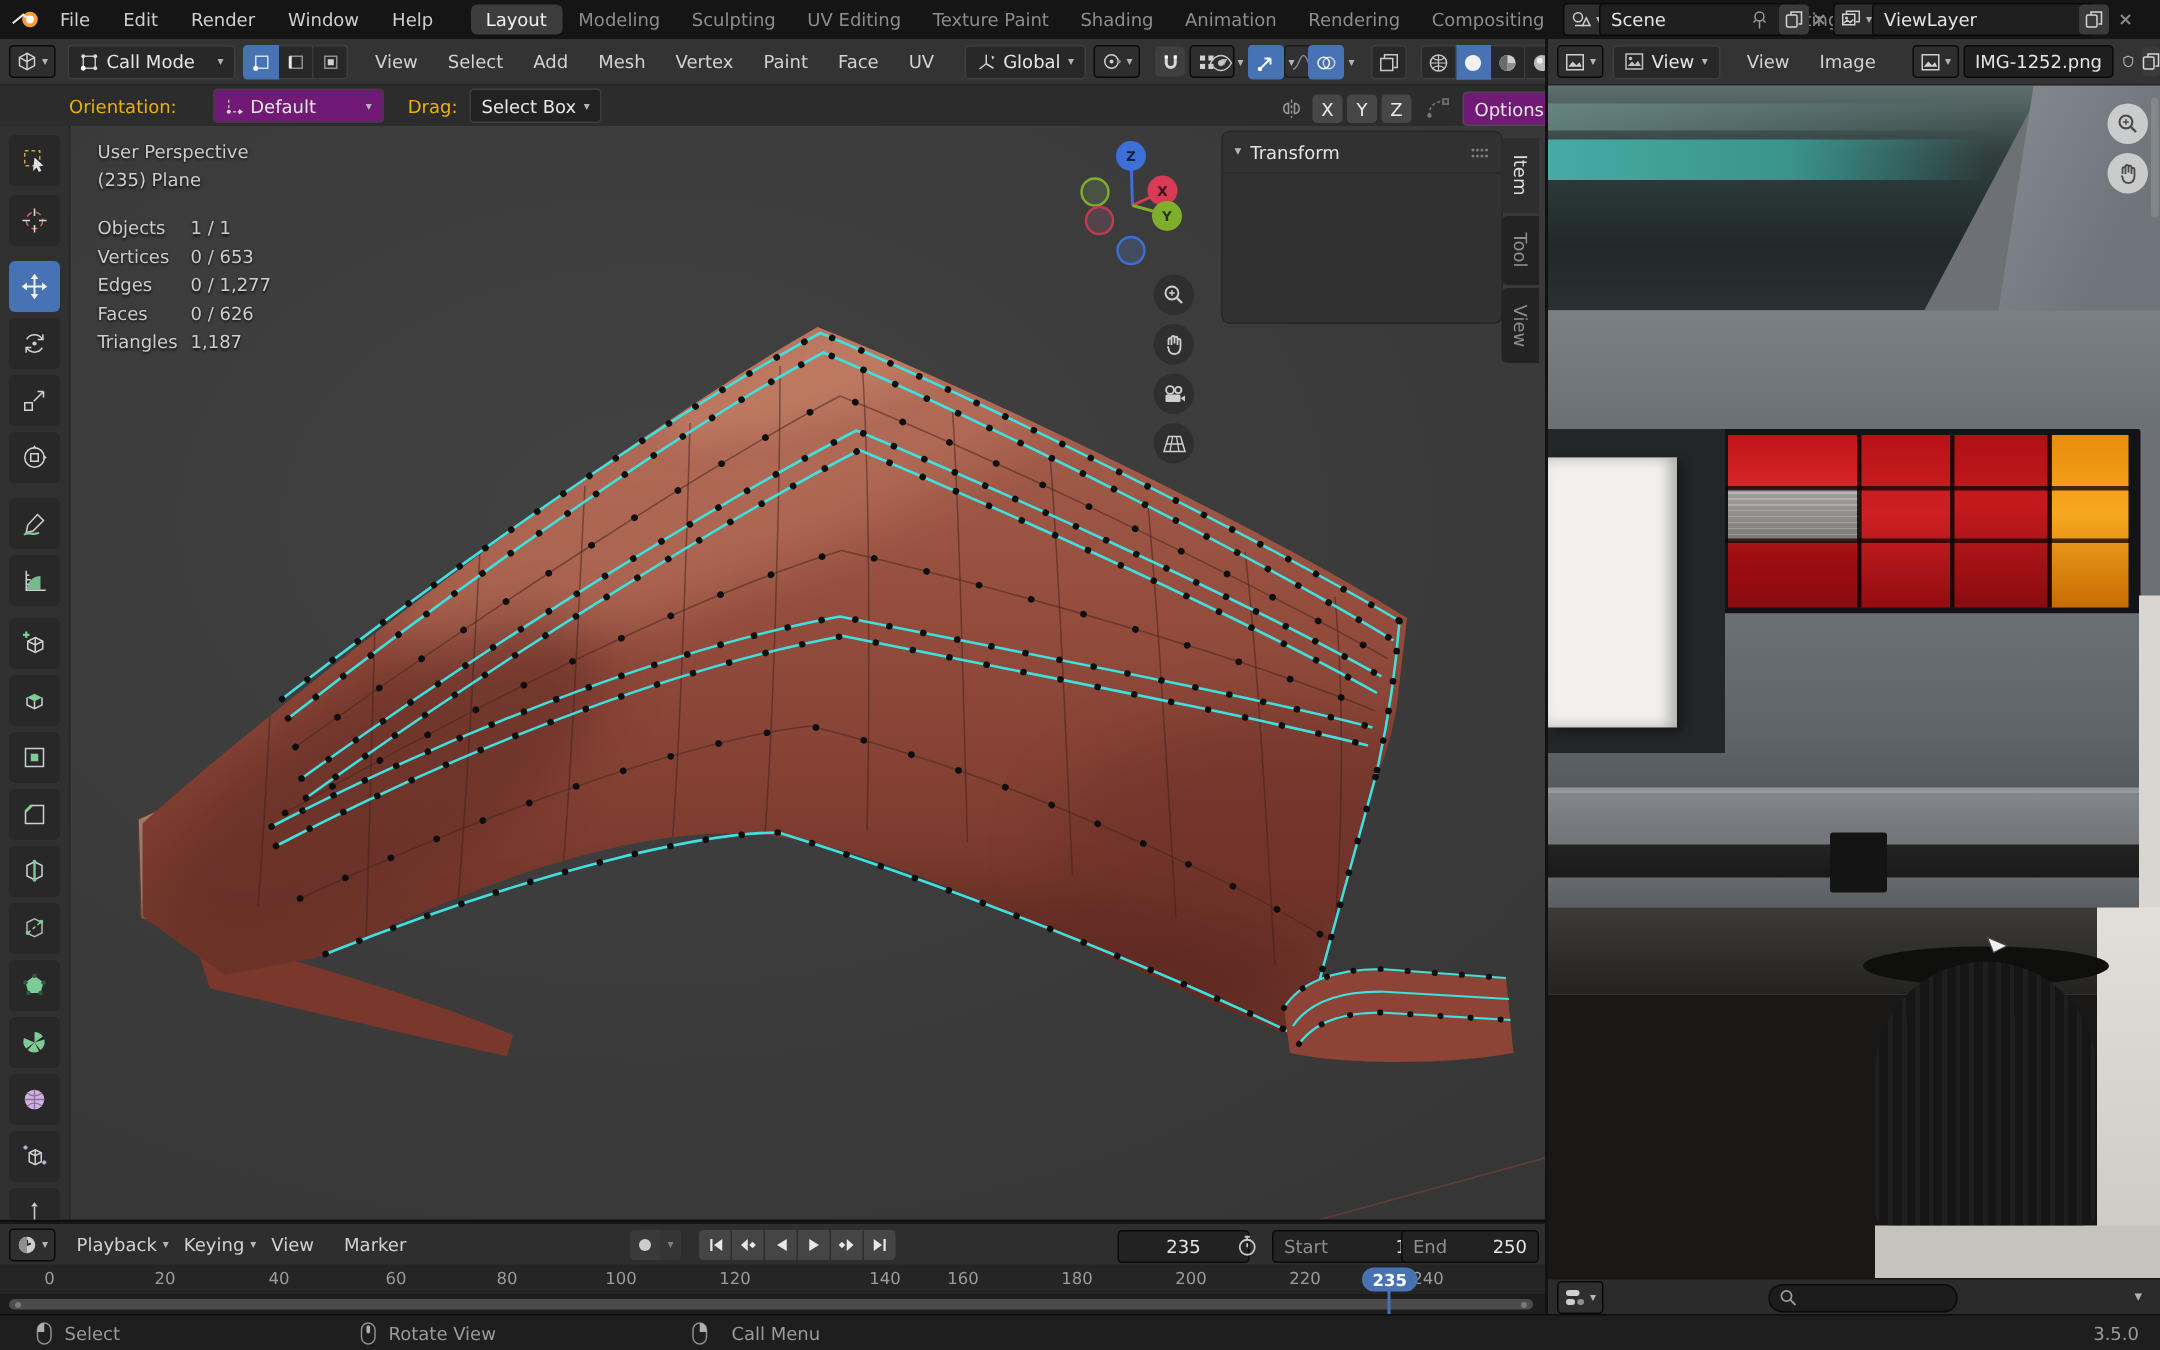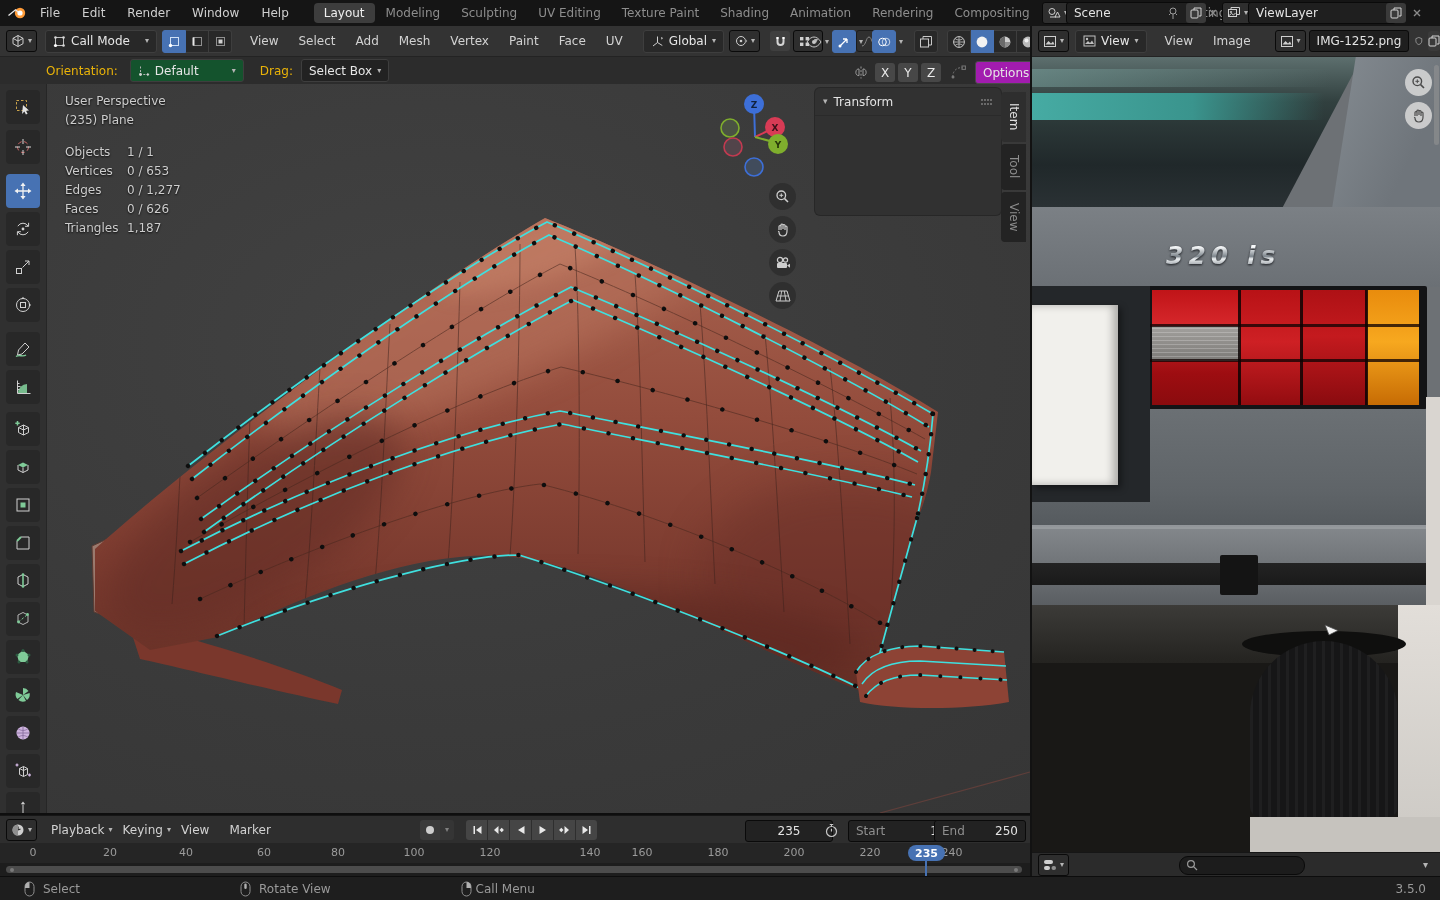--- a/index.html
+++ b/index.html
@@ -290,21 +290,21 @@
           <circle cx="7" cy="7" r="5.4" fill="#b9b9b9"></circle>
             <circle cx="5.5" cy="5.5" r="2" fill="#efefef"></circle>
         </svg>
       </div>
     </div>
   </div>
 </div>
 
 <div id="tool">
   <span class="lbl" style="margin-left:46px">Orientation:</span>
-  <div class="dd" style="margin-left:12px;width:98px;background:#14532d">
+  <div class="dd" style="margin-left:24px;width:98px;background:#701a75">
     <svg width="12" height="12" viewBox="0 0 12 12">
       <path d="M2.5 1.5v8h8" fill="none" stroke="#b5b5b5" stroke-dasharray="2 1.6"></path>
         <circle cx="2.5" cy="9.5" r="1.4" fill="#d5d5d5"></circle>
         <path d="M8.5 9.5l2-0M9.3 8.3l1.8 1.2-1.8 1.2" stroke="#d5d5d5" fill="none"></path>
     </svg>
     <span style="flex:1">Default</span>
     <span class="chev">▾</span>
   </div>
   <span class="lbl" style="margin-left:16px">Drag:</span>
   <div class="dd" style="margin-left:8px;background:#222">
@@ -318,21 +318,21 @@
       <path d="M11 4c4-.6 4.4 7 0 6.6z" fill="none" stroke="#9a9a9a"></path>
     </svg>
     <div class="axis">X</div>
     <div class="axis">Y</div>
     <div class="axis">Z</div>
     <svg width="17" height="15" viewBox="0 0 17 15" style="margin:0 8px 0 6px;opacity:.55">
       <path d="M3 12A8 8 0 0 1 13 3" fill="none" stroke="#b5b5b5" stroke-dasharray="2 1.6"></path>
         <rect x="12" y="1" width="3.4" height="3.4" fill="none" stroke="#b5b5b5"></rect>
         <circle cx="3" cy="12" r="1.5" fill="#b5b5b5"></circle>
     </svg>
-    <div class="dd" style="background:#a21caf;border-color:#4a4a4a">
+    <div class="dd" style="background:#701a75;border-color:#4a4a4a">
       <span>Options</span>
       <span class="chev">▾</span>
     </div>
   </div>
 </div>
 
 <div id="canvas">
   <svg width="1030" height="729" viewBox="0 0 1030 729">
     <defs>
       <linearGradient id="mg" x1="0" y1="0" x2="0" y2="1">
@@ -694,21 +694,20 @@
 
 <div id="photo">
 
   <div style="left:0;top:0;width:330px;height:150px;background:linear-gradient(180deg,#5d6f6e,#31403f 30%,#20282a 72%,#2a3134);clip-path:polygon(0 0,100% 0,76% 100%,0 100%)"></div>
   <div style="left:0;top:12px;width:300px;height:18px;background:linear-gradient(90deg,rgba(120,160,156,.55),rgba(120,160,156,0));"></div>
   <div style="left:0;top:36px;width:292px;height:27px;background:linear-gradient(90deg,#46aba3,#3a948d 55%,rgba(58,148,141,0))"></div>
 
   <div style="left:300px;top:0;width:108px;height:152px;background:linear-gradient(115deg,#848b91,#6f757b 70%);clip-path:polygon(22% 0,100% 0,100% 100%,0 100%)"></div>
 
   <div style="left:0;top:150px;width:408px;height:80px;background:linear-gradient(#7b8085,#6b7075)"></div>
-  <div id="badge" style="left:134px;top:184px;width:230px;height:32px">320 is</div>
 
   <div style="left:84px;top:229px;width:311px;height:123px;background:#131416;border-radius:2px"></div>
   <div style="left:120px;top:233px;width:88px;height:115px;background:linear-gradient(#c01418,#d6272b 30%,#9e0d11 72%,#8a0b0e)"></div>
   <div style="left:120px;top:269px;width:88px;height:35px;background:repeating-linear-gradient(0deg,rgba(255,255,255,.22) 0 1px,rgba(0,0,0,0) 1px 4px),linear-gradient(#a3a19e,#8b8986 60%,#7c7a77)"></div>
   <div style="left:208px;top:233px;width:62px;height:115px;background:linear-gradient(#b81216,#ce2024 45%,#930c10)"></div>
   <div style="left:270px;top:233px;width:65px;height:115px;background:linear-gradient(#ae1115,#c41a1e 40%,#8a0b0f)"></div>
   <div style="left:335px;top:233px;width:52px;height:115px;background:linear-gradient(#e98c0d,#f7a81f 45%,#c76c04)"></div>
   <div style="left:118px;top:267px;width:270px;height:3px;background:rgba(18,4,4,.78)"></div>
   <div style="left:118px;top:302px;width:270px;height:3px;background:rgba(18,4,4,.78)"></div>
   <div style="left:206px;top:233px;width:3px;height:115px;background:rgba(12,3,3,.85)"></div>
@@ -881,17 +880,17 @@
   <span style="margin-left:8px">Select</span>
   <svg width="11" height="16" viewBox="0 0 11 16" style="margin-left:160px">
     <rect x="1" y="1" width="9" height="14" rx="4.5" fill="none" stroke="#8f8f8f"></rect>
       <rect x="4.3" y="2.5" width="2.4" height="5.5" rx="1.2" fill="#b0b0b0"></rect>
   </svg>
   <span style="margin-left:8px">Rotate View</span>
   <svg width="11" height="16" viewBox="0 0 11 16" style="margin-left:130px">
     <rect x="1" y="1" width="9" height="14" rx="4.5" fill="none" stroke="#8f8f8f"></rect>
       <path d="M5.5 1A4.5 4.5 0 0 1 10 5.5V7H5.5z" fill="#b0b0b0"></path>
   </svg>
-  <span style="margin-left:4px">Call Menu</span>
+  <span style="margin-left:16px">Call Menu</span>
   <span style="margin-left:auto;margin-right:14px">3.5.0</span>
 </div>
 
 <div class="vdiv"></div>
 
 </body></html>

